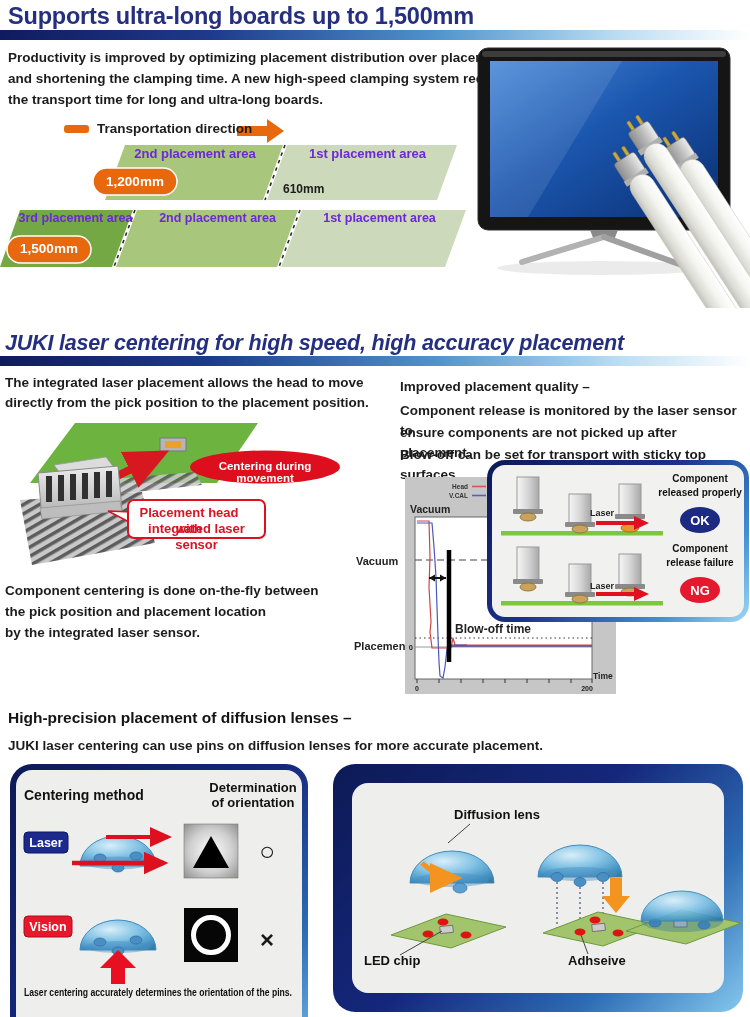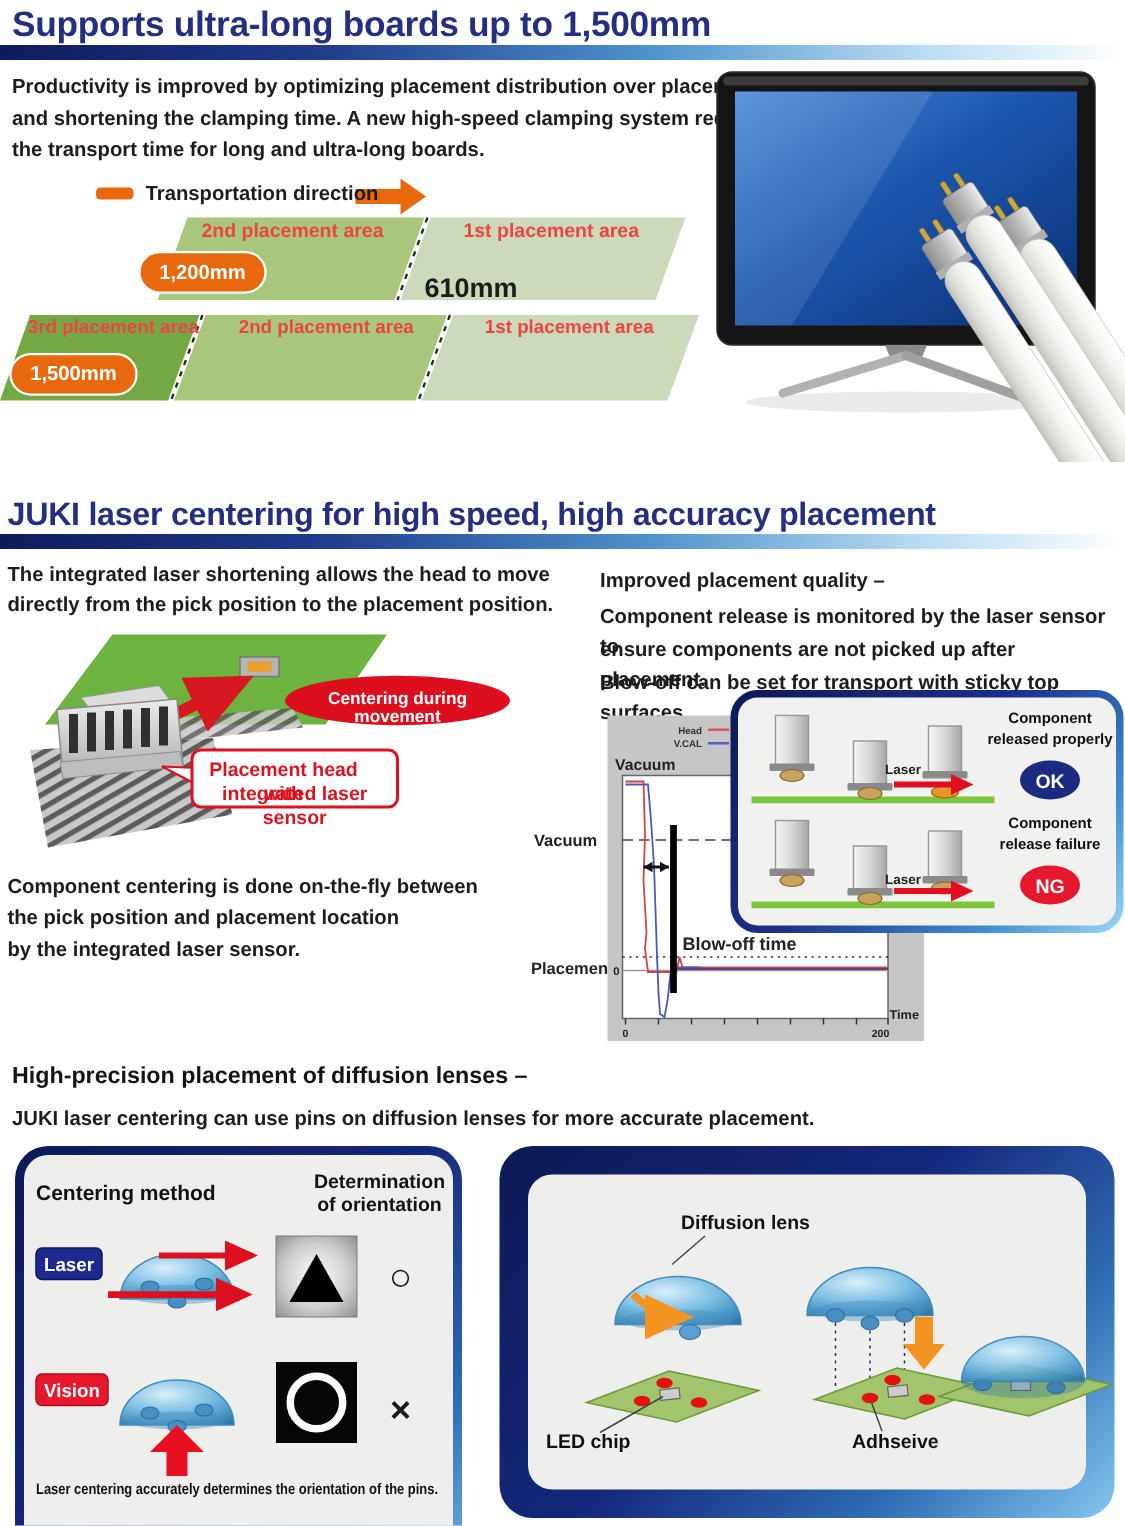--- a/index.html
+++ b/index.html
@@ -6,22 +6,22 @@
   html,body { margin:0; padding:0; }
   body {
     width:750px; height:1017px; position:relative; overflow:hidden;
     background:#ffffff; font-family:"Liberation Sans", sans-serif; color:#1b1b1b;
   }
   .abs { position:absolute; }
   .h1 { font-size:23.5px; font-weight:700; color:#252f80; letter-spacing:-0.2px; }
   .h2 { font-size:21.5px; font-weight:700; color:#252f80; letter-spacing:-0.2px; }
   .gradbar { height:10px; background:linear-gradient(90deg,#101b5e 0%,#1e3a8c 28%,#4f93cc 58%,#b9dcf2 82%,#ffffff 100%); }
   .txt { font-size:13.5px; font-weight:600; color:#1c1c1c; line-height:20px; }
-  .small-label { font-size:18px; font-weight:600; color:#1c1c1c; }
-  .area-label { font-size:12.5px; font-weight:600; color:#ef4444; text-align:center; }
+  .small-label { font-size:12px; font-weight:600; color:#1c1c1c; }
+  .area-label { font-size:12.5px; font-weight:600; color:#6d28d9; text-align:center; }
   .pill-label { font-size:13.5px; font-weight:700; color:#ffffff; text-align:center; }
   .s3h { font-size:15.5px; font-weight:700; color:#141414; }
   .panel { border-radius:22px; background:linear-gradient(135deg,#0d1a56 0%,#15277c 45%,#2e6cb4 75%,#85c8ef 100%); }
   .panel-inner { width:100%; height:100%; border-radius:16px; background:#eeeeec; }
   .inset-wrap { border-radius:18px; padding:5px; background:linear-gradient(135deg,#0d1a56 0%,#1b2f8a 45%,#3f8fd0 78%,#9ed7f6 100%); }
   .inset-inner { width:100%; height:100%; border-radius:13px; background:#f1f1ef; }
   .chartpanel { background:#c6c6c6; }
   svg text { font-family:"Liberation Sans", sans-serif; }
   .ellipse-label { font-size:11.5px; font-weight:700; color:#ffffff; text-align:center; }
   .callout-line { font-size:13px; font-weight:700; color:#d81422; text-align:center; line-height:16px; }
@@ -108,24 +108,24 @@
   </g>
   <g transform="translate(155,127) rotate(57)">
     <rect x="-16" y="-7" width="13" height="3.5" rx="1.5" fill="#c8a845" stroke="#907820" stroke-width="0.5"></rect>
     <rect x="-16" y="3.5" width="13" height="3.5" rx="1.5" fill="#c8a845" stroke="#907820" stroke-width="0.5"></rect>
     <rect x="-6" y="-12" width="22" height="24" rx="3" fill="url(#capG)" stroke="#777" stroke-width="0.6"></rect>
     <rect x="14" y="-13" width="6" height="26" fill="#b0b0b0"></rect>
     <rect x="16" y="-12.5" width="240" height="25" rx="12.5" fill="url(#tubeG)" stroke="#c4c4bc" stroke-width="0.5"></rect>
   </g>
 </svg>
 
-<div class="abs h2" style="left:5px;top:331px;">JUKI laser centering for high speed, high accuracy placement</div>
+<div class="abs h2" style="left:5px;top:331px;font-style:italic;">JUKI laser centering for high speed, high accuracy placement</div>
 <div class="abs gradbar" style="left:0;top:356px;width:750px;"></div>
 
-<div class="abs txt" style="left:5px;top:373px;">The integrated laser shortening allows the head to move</div>
+<div class="abs txt" style="left:5px;top:373px;">The integrated laser placement allows the head to move</div>
 <div class="abs txt" style="left:5px;top:393px;">directly from the pick position to the placement position.</div>
 
 <div class="abs txt" style="left:400px;top:377px;">Improved placement quality –</div>
 <div class="abs txt" style="left:400px;top:401px;">Component release is monitored by the laser sensor to</div>
 <div class="abs txt" style="left:400px;top:423px;">ensure components are not picked up after placement.</div>
 <div class="abs txt" style="left:400px;top:445px;">Blow-off can be set for transport with sticky top surfaces.</div>
 
 <svg class="abs" style="left:10px;top:418px;" width="370" height="152" viewBox="0 0 370 152">
   <defs>
     <pattern id="stripes" width="8" height="8" patternUnits="userSpaceOnUse" patternTransform="rotate(60)">

